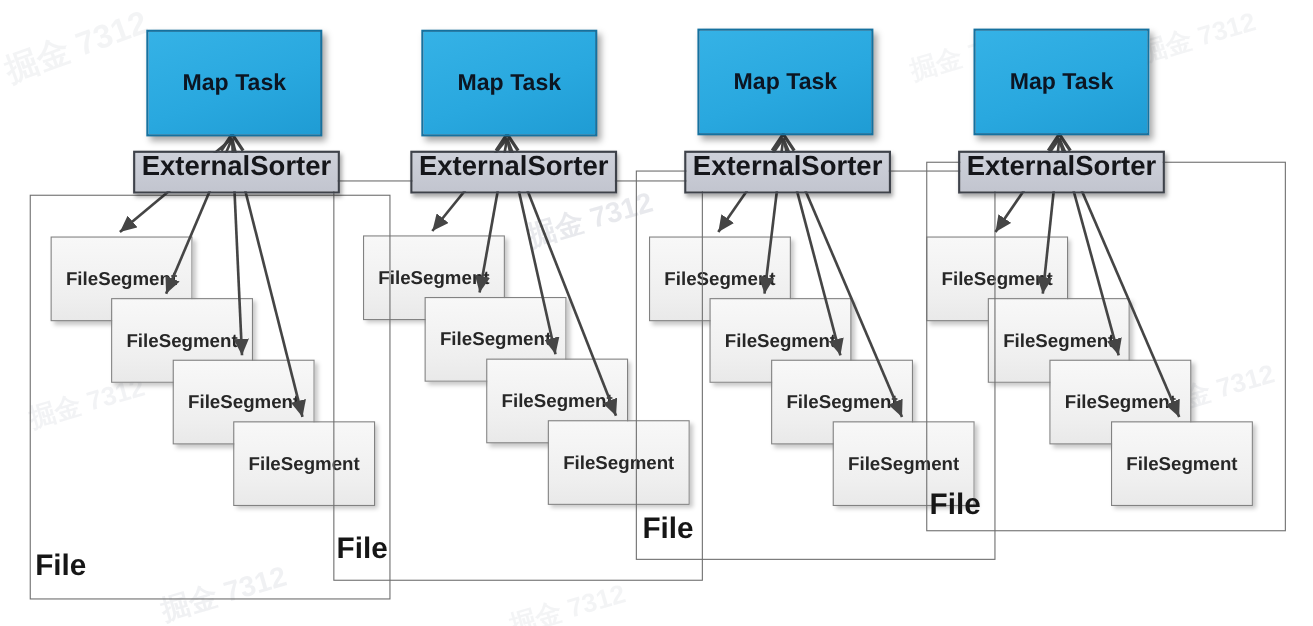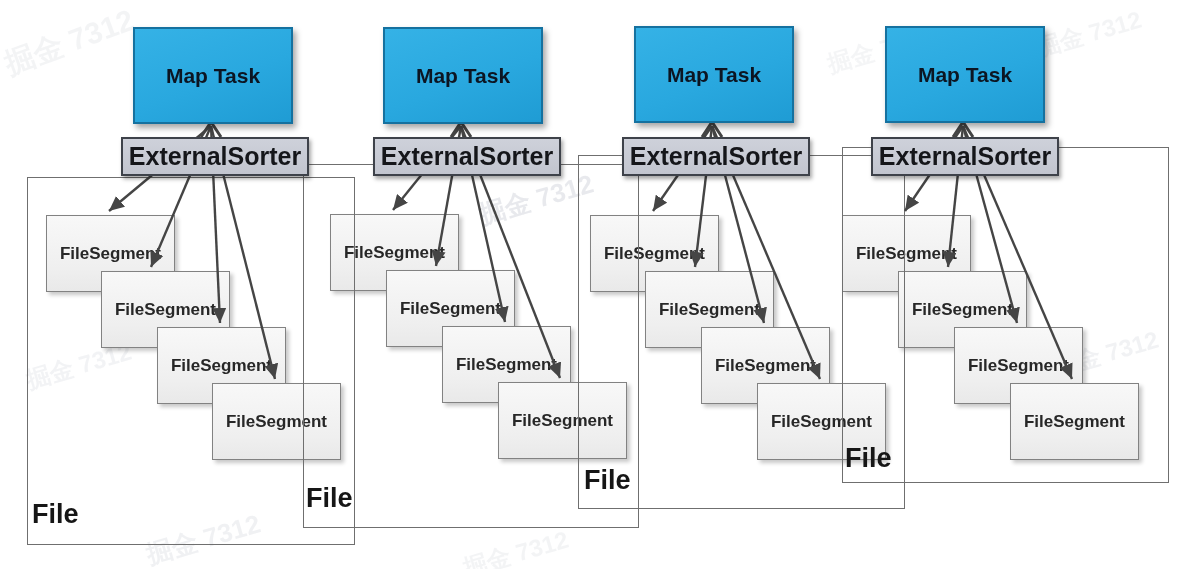--- a/index.html
+++ b/index.html
@@ -32,21 +32,21 @@
     display:flex;align-items:center;justify-content:center;
   }
   .fseg span{
     font-size:17px;font-weight:bold;color:#272727;white-space:nowrap;letter-spacing:0px;
   }
   
   .sorter{
     position:absolute;z-index:4;width:184px;height:35px;
     background:linear-gradient(180deg,#ced1da 0%,#c2c5cf 100%);
     border:2px solid #3e424a;box-shadow:2px 3px 4px rgba(0,0,0,.35);
-    display:flex;align-items:center;justify-content:center;overflow:visible;
+    display:flex;justify-content:center;overflow:visible;
   }
   .sorter span{
     font-size:25px;font-weight:bold;color:#15161a;white-space:nowrap;line-height:1;
   }
   
   .maptask{
     position:absolute;z-index:4;width:156px;height:93px;
     background:linear-gradient(160deg,#35b2e6 0%,#29a8df 55%,#1f9cd4 100%);
     border:2.5px solid #15719f;box-shadow:3px 4px 6px rgba(0,0,0,.35);
     display:flex;align-items:center;justify-content:center;

